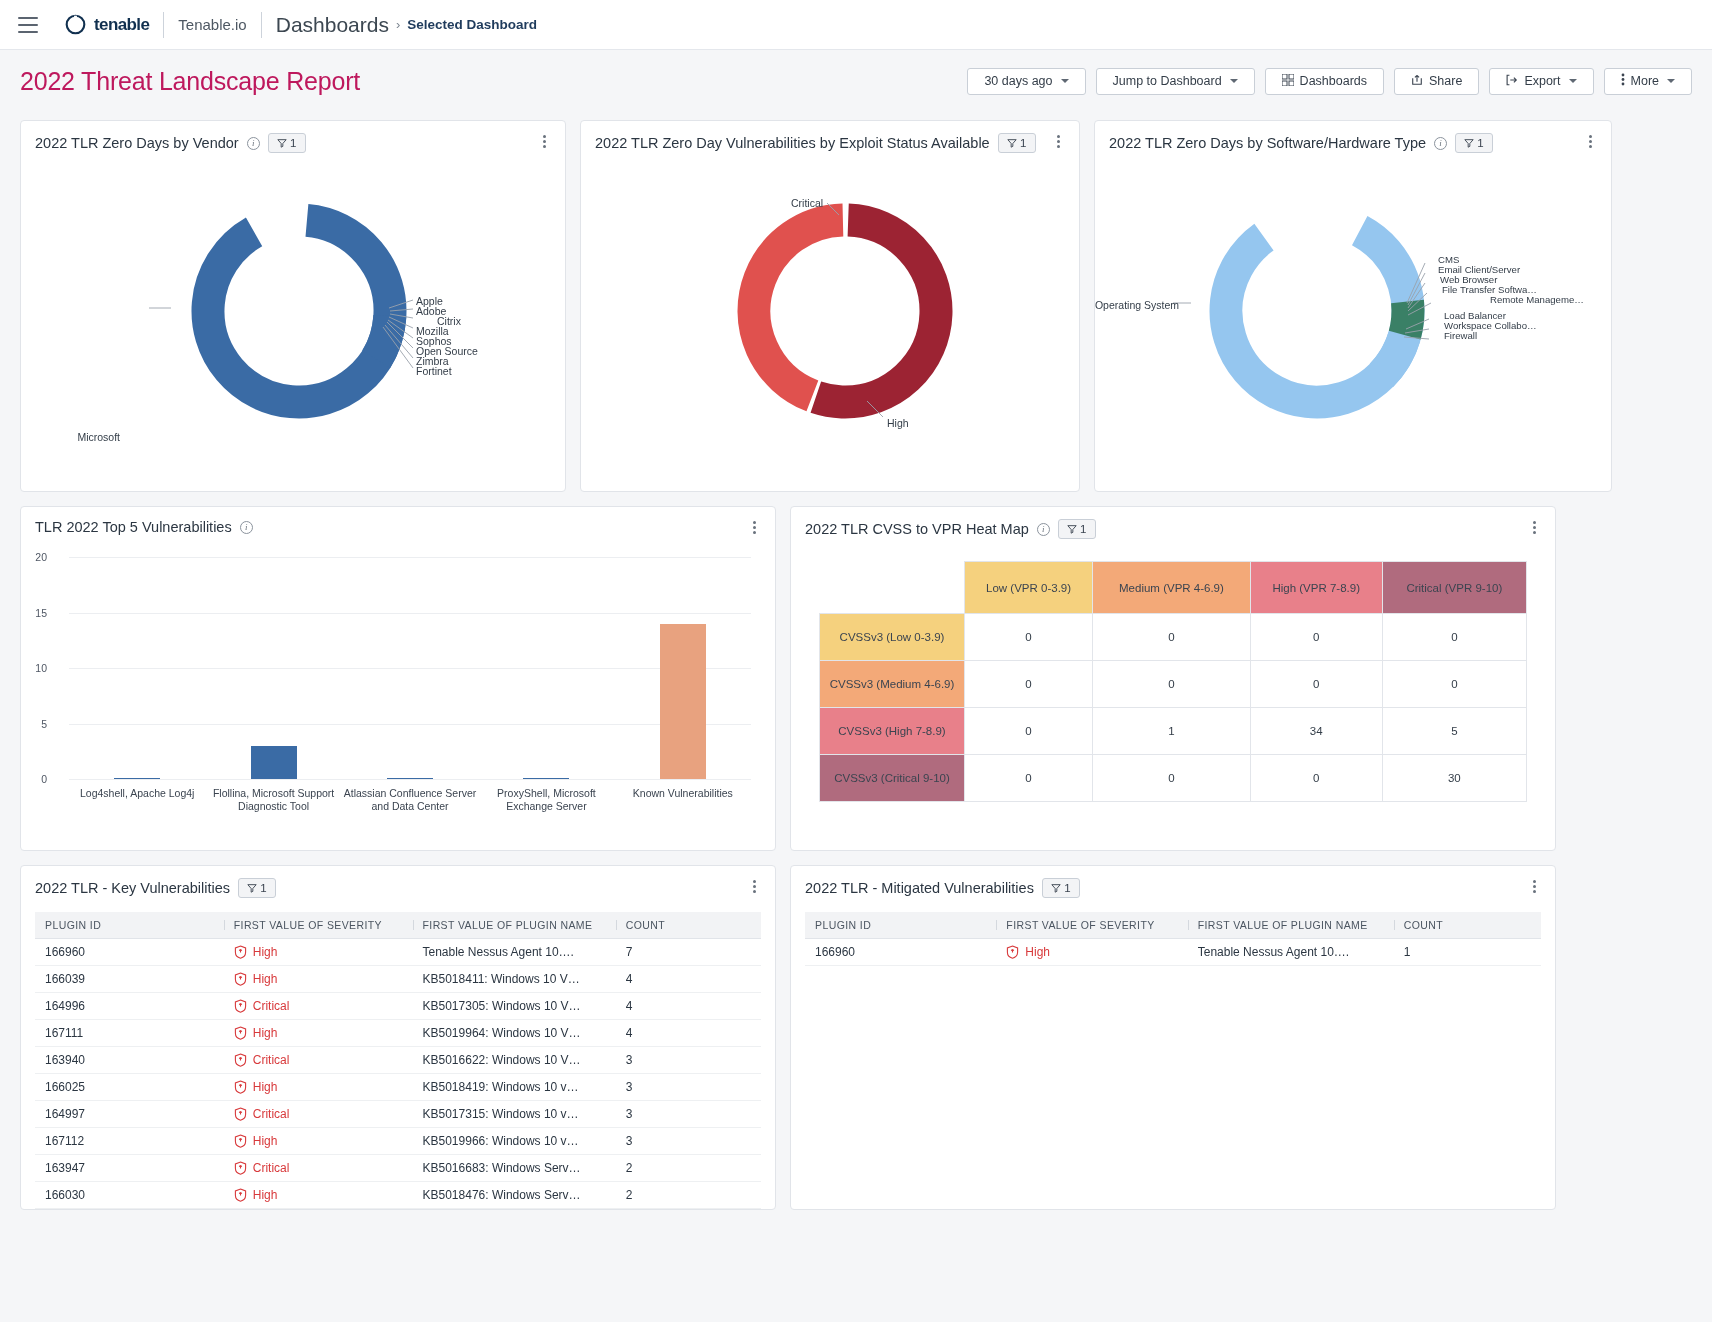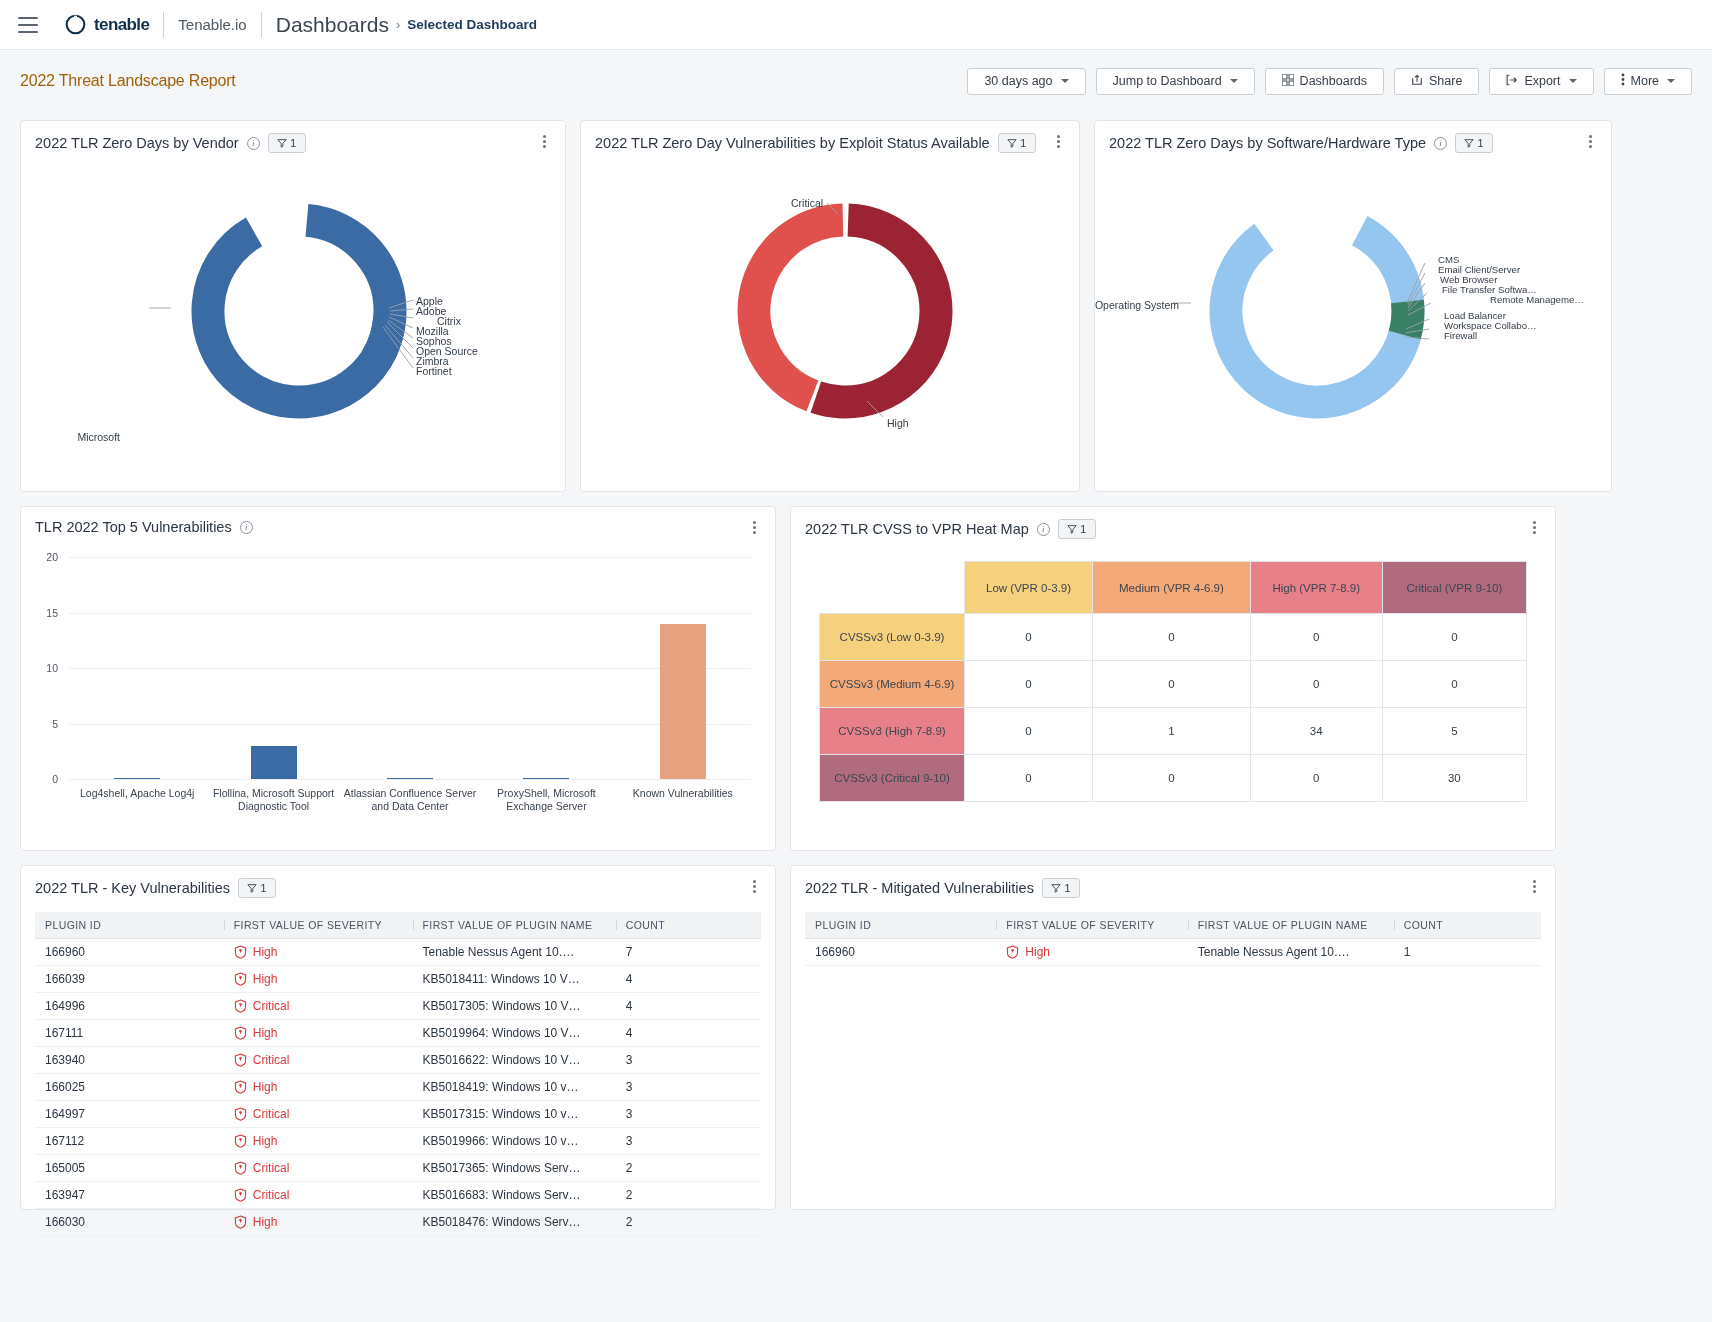--- a/index.html
+++ b/index.html
@@ -28,21 +28,21 @@
   .crumb-main { font-size: 21px; color: #3c4751; }
   .crumb-sep { font-size: 13px; color: #7b848f; }
   .crumb-sel { font-size: 13.5px; color: #1f3b5c; font-weight: 700; }
 
   
   .page-head {
     height: 62px; display: flex; align-items: center;
     justify-content: space-between; padding: 0 20px;
     background: #f5f6f8;
   }
-  .page-title { font-size: 16px; color: #a16207; font-weight: 400; letter-spacing: -0.2px; }
+  .page-title { font-size: 25px; color: #be185d; font-weight: 400; letter-spacing: -0.2px; }
   .toolbar { display: flex; gap: 10px; align-items: center; }
   .tbtn {
     height: 27px; border: 1px solid #c9cfd7; background: #fff; border-radius: 3px;
     display: flex; align-items: center; gap: 6px; padding: 0 16px;
     font-size: 12.5px; color: #333d48; cursor: pointer; white-space: nowrap;
   }
   .caret { border-left: 4px solid transparent; border-right: 4px solid transparent;
     border-top: 4px solid #5f6873; margin-left: 2px; }
 
   
@@ -69,21 +69,21 @@
     gap: 2px; cursor: pointer; }
   .kebab i { width: 3px; height: 3px; border-radius: 50%; background: #69727d; display: block; }
 
   
   .donut-wrap { position: relative; height: 300px; }
   .lbl { position: absolute; font-size: 10.5px; color: #333d48; white-space: nowrap; }
   .lbl-sm { font-size: 9.6px; }
 
   
   .chart-area { position: relative; height: 290px; margin-top: 14px; }
-  .ytick { position: absolute; font-size: 10.5px; color: #4e5663; right: 100%; margin-right: 11px;
+  .ytick { position: absolute; font-size: 10.5px; color: #4e5663; right: 100%; margin-right: 22px;
     transform: translateY(-50%); }
   .gline { position: absolute; left: 0; right: 0; height: 1px; background: #eceef1; }
   .plot { position: absolute; left: 34px; right: 10px; top: 8px; height: 222px; }
   .bars { position: absolute; left: 0; right: 0; bottom: 0; top: 0; display: flex; }
   .bslot { flex: 1; display: flex; align-items: flex-end; justify-content: center; }
   .bar { width: 46px; }
   .xlabels { position: absolute; left: 34px; right: 10px; top: 238px; display: flex; }
   .xlab { flex: 1; text-align: center; font-size: 10.5px; color: #3b4450; line-height: 13px; }
 
   
@@ -580,34 +580,20 @@
                       <path d="M6.5 1 11.6 3v4.3c0 3-2.3 5.2-5.1 5.9C3.7 12.5 1.4 10.3 1.4 7.3V3z" fill="none" stroke="#d8393b" stroke-width="1.1"></path>
                       <path d="M6.5 4.3v3.2M6.5 4.3 5.2 5.7M6.5 4.3 7.8 5.7" stroke="#d8393b" stroke-width="1.1" fill="none"></path>
                     </svg></span>
                   <span>High</span>
                 </span>
               </td>
               <td>KB5019966: Windows 10 v…</td>
               <td>3</td>
             </tr>
           <tr>
-              <td>165005</td>
-              <td>
-                <span class="sev">
-                  <span class="sev-icon"><svg width="13" height="14" viewBox="0 0 13 14">
-                      <path d="M6.5 1 11.6 3v4.3c0 3-2.3 5.2-5.1 5.9C3.7 12.5 1.4 10.3 1.4 7.3V3z" fill="none" stroke="#d8393b" stroke-width="1.1"></path>
-                      <path d="M6.5 4.3v3.2M6.5 4.3 5.2 5.7M6.5 4.3 7.8 5.7" stroke="#d8393b" stroke-width="1.1" fill="none"></path>
-                    </svg></span>
-                  <span>Critical</span>
-                </span>
-              </td>
-              <td>KB5017365: Windows Serv…</td>
-              <td>2</td>
-            </tr>
-          <tr>
               <td>163947</td>
               <td>
                 <span class="sev">
                   <span class="sev-icon"><svg width="13" height="14" viewBox="0 0 13 14">
                       <path d="M6.5 1 11.6 3v4.3c0 3-2.3 5.2-5.1 5.9C3.7 12.5 1.4 10.3 1.4 7.3V3z" fill="none" stroke="#d8393b" stroke-width="1.1"></path>
                       <path d="M6.5 4.3v3.2M6.5 4.3 5.2 5.7M6.5 4.3 7.8 5.7" stroke="#d8393b" stroke-width="1.1" fill="none"></path>
                     </svg></span>
                   <span>Critical</span>
                 </span>
               </td>

